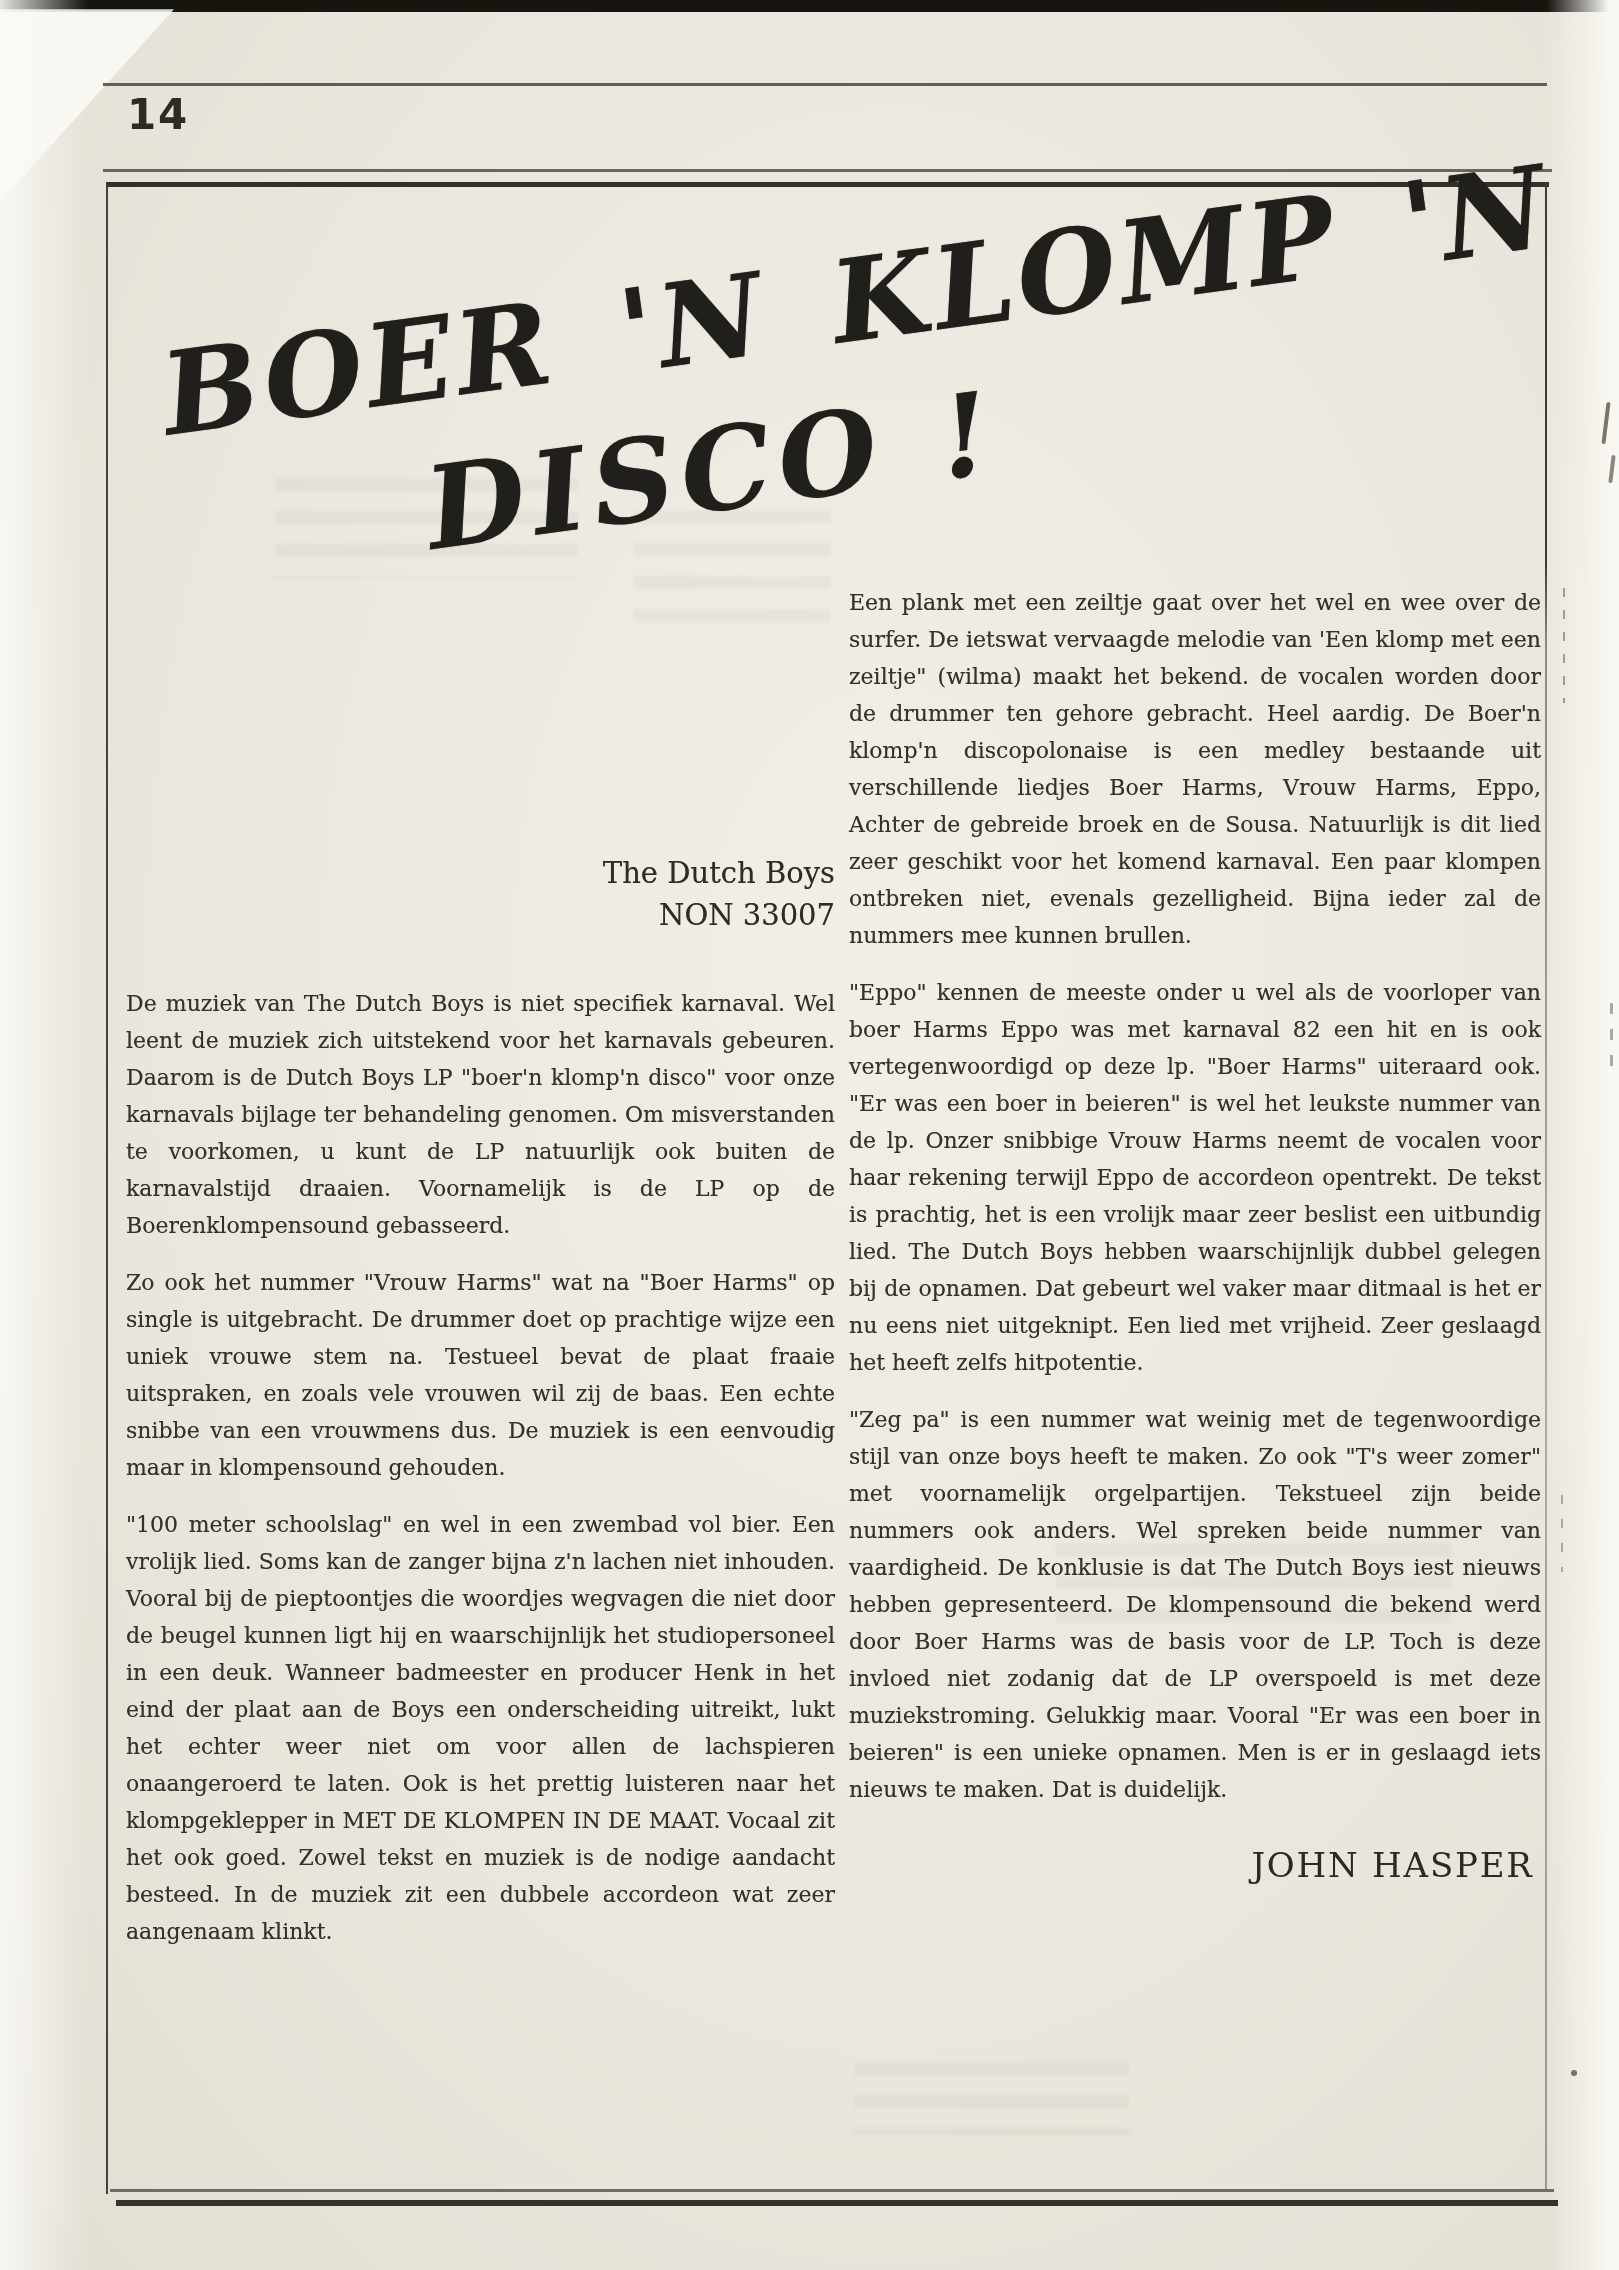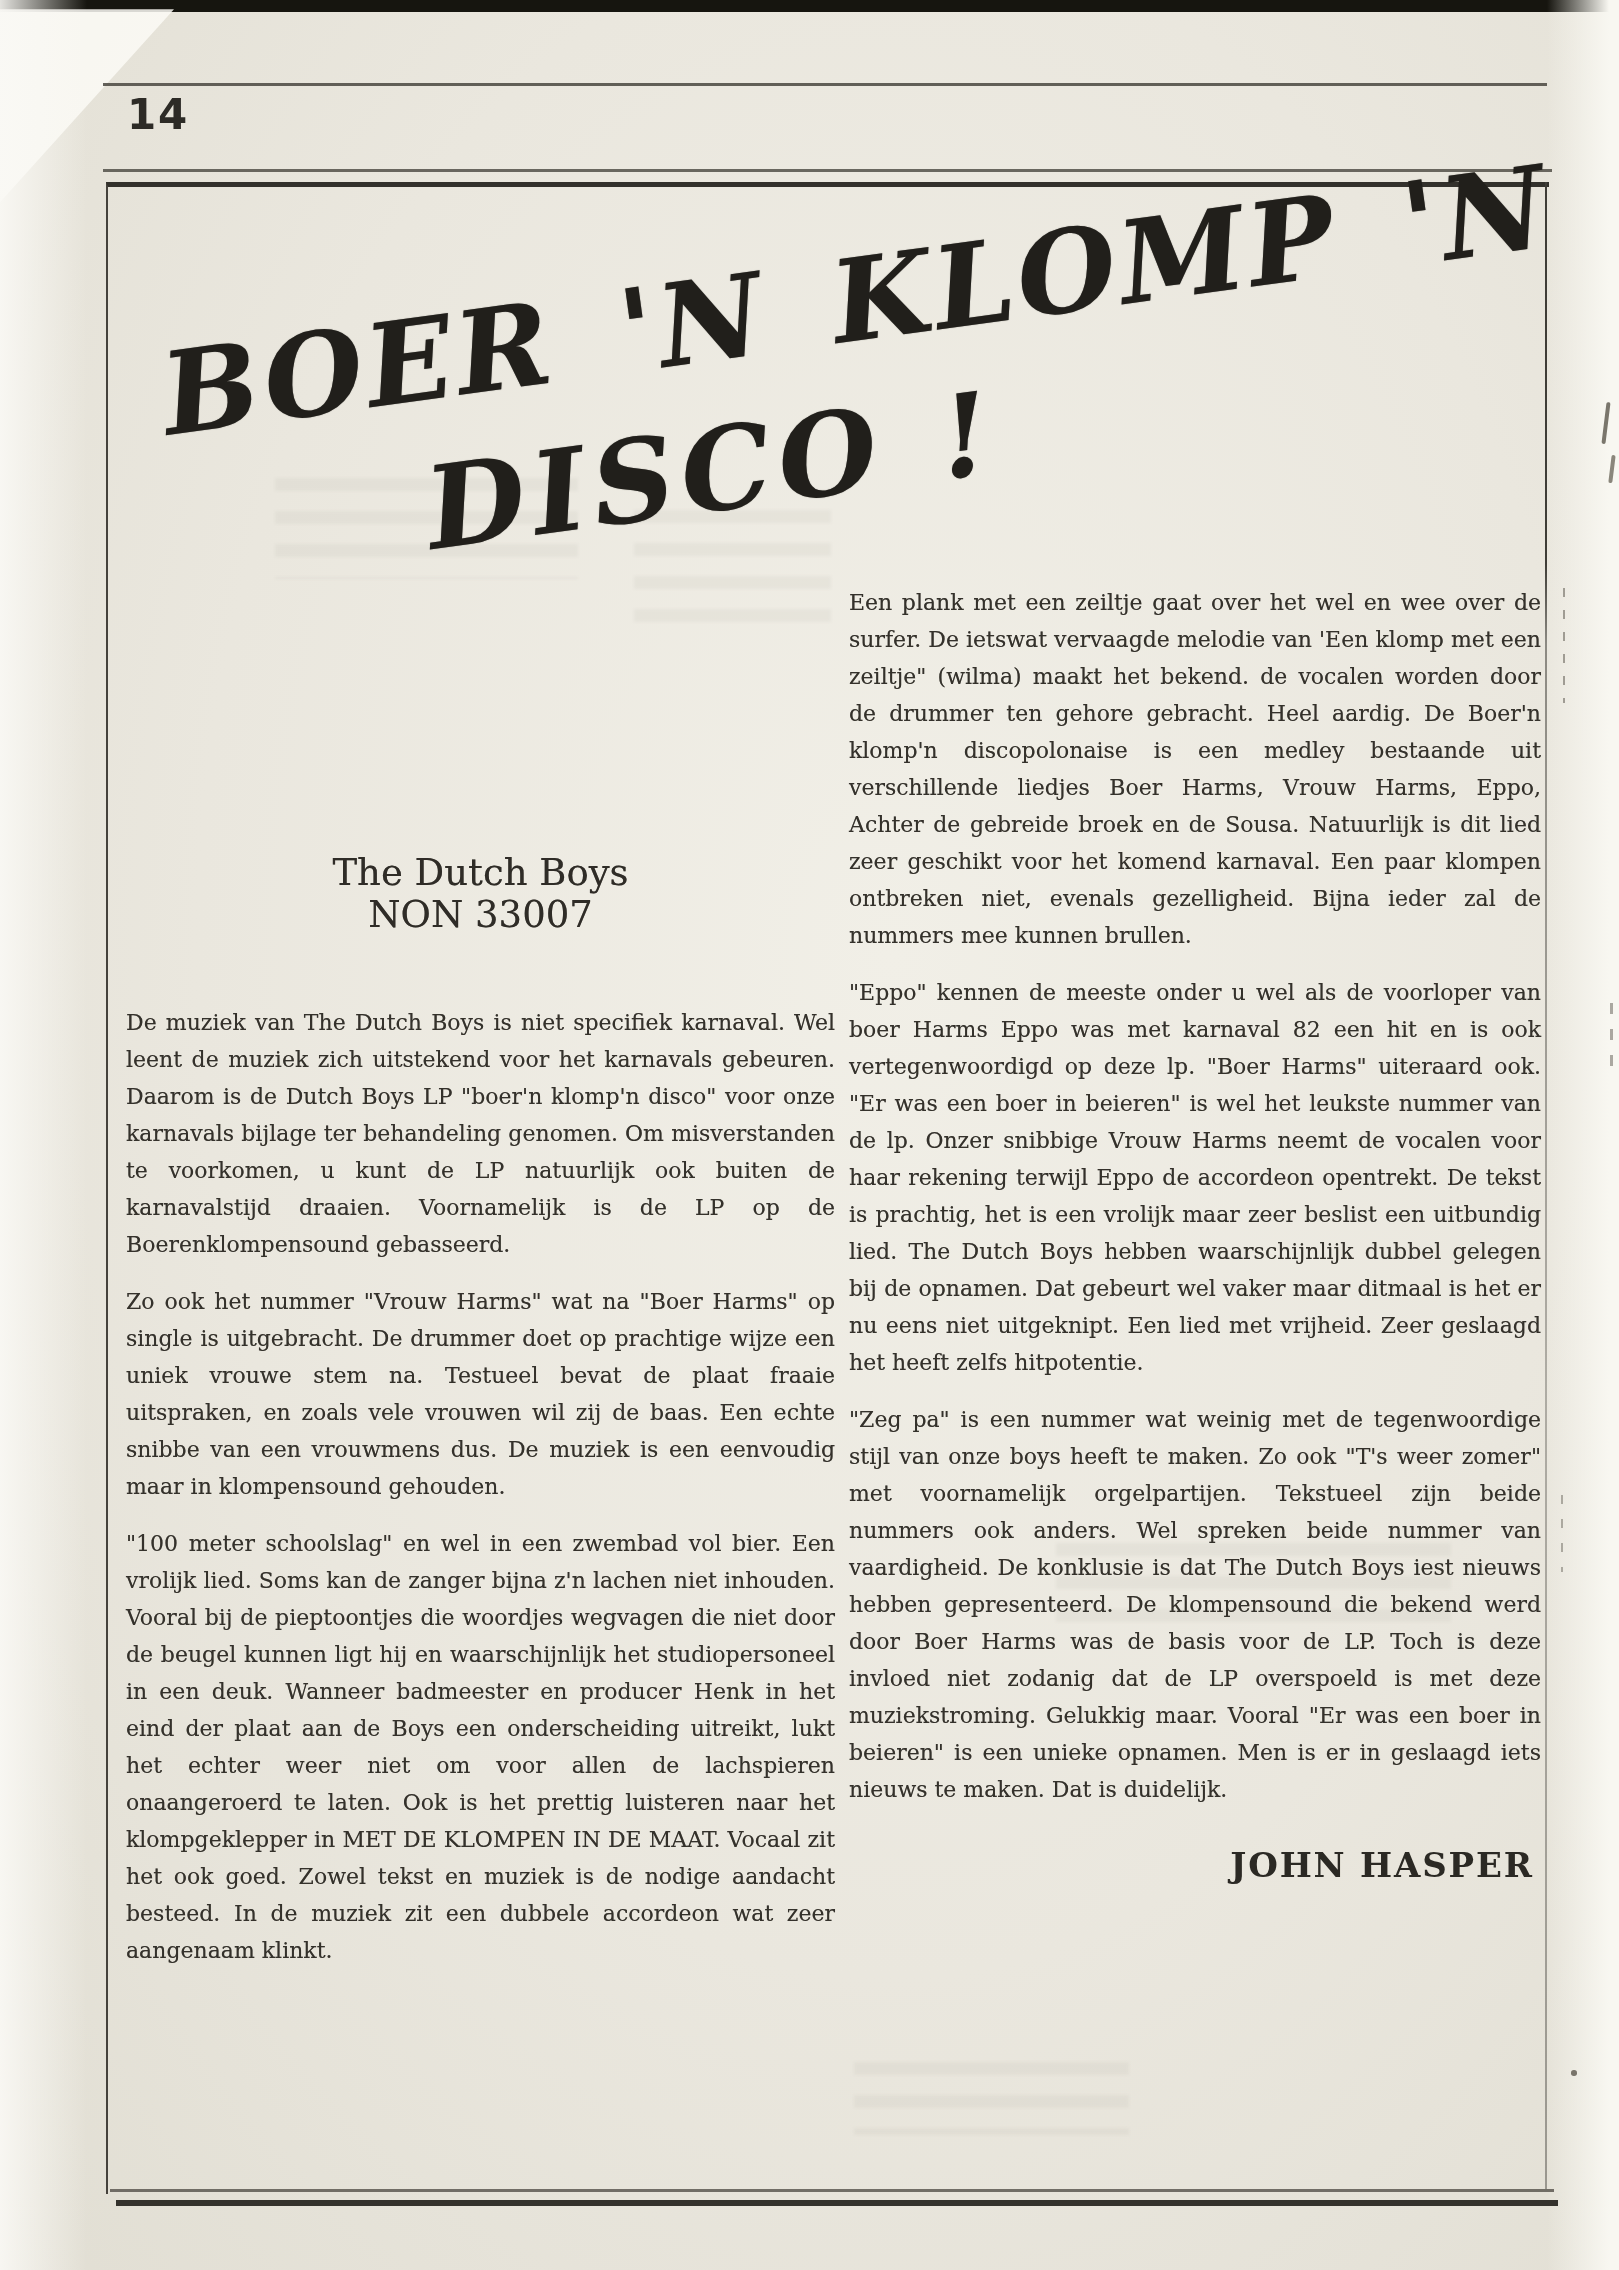--- a/index.html
+++ b/index.html
@@ -38,28 +38,28 @@
     position:absolute; left:154px; top:329px; width:1359px;
     transform:rotate(-7.8deg); transform-origin:0 0;
     font-weight:bold; font-style:italic; color:#211f1b;
     text-shadow:0 0 0.9px rgba(33,31,27,.6);
   }
   .title-l1 { font-size:114px; letter-spacing:3.7px; word-spacing:24px; white-space:nowrap; }
   .title-l2 { font-size:114px; letter-spacing:7.3px; word-spacing:9.2px; margin:14.7px 0 0 246px; white-space:nowrap; }
   .col { position:absolute; text-align:justify; }
   .col-left  { left:126px; top:852px; width:709px; }
   .col-right { left:849px; top:584px; width:692px; }
-  .album-header { font-size:37px; line-height:42px; margin-bottom:68px; color:#2f2c27;
-    text-shadow:0 0 0.6px rgba(47,44,39,.55); text-align:center; }
+  .album-header { font-size:29px; line-height:42px; margin-bottom:49px; color:#2f2c27;
+    text-shadow:0 0 0.6px rgba(47,44,39,.55); text-align:right; }
   p.body {
     font-size:22px; line-height:37px; margin:0 0 20px; color:#34312b;
     text-shadow:0 0 0.6px rgba(52,49,43,.5); text-justify:inter-word;
   }
   .byline {
-    text-align:right; font-weight:bold; font-size:34px; letter-spacing:1.8px;
+    text-align:right; font-weight:normal; font-size:34px; letter-spacing:1.8px;
     margin-top:37px; padding-right:7.3px; color:#2b2924;
   }
   .ghost { position:absolute; filter:blur(1.8px); opacity:.55;
     background:repeating-linear-gradient(to bottom, rgba(95,90,78,.10) 0 13px, transparent 13px 33px); }
   .ghost1 { left:275px; top:478px;  width:303px; height:101px; }
   .ghost2 { left:634px; top:510px;  width:197px; height:115px; }
   .ghost3 { left:1056px; top:1543px; width:395px; height:87px; }
   .ghost4 { left:854px; top:2062px; width:275px; height:73px; }
   .mark { position:absolute; }
   .mark-a { left:1604px; top:402px; width:3.7px; height:42px; background:#7a766c; transform:rotate(7deg); border-radius:1.8px; }

